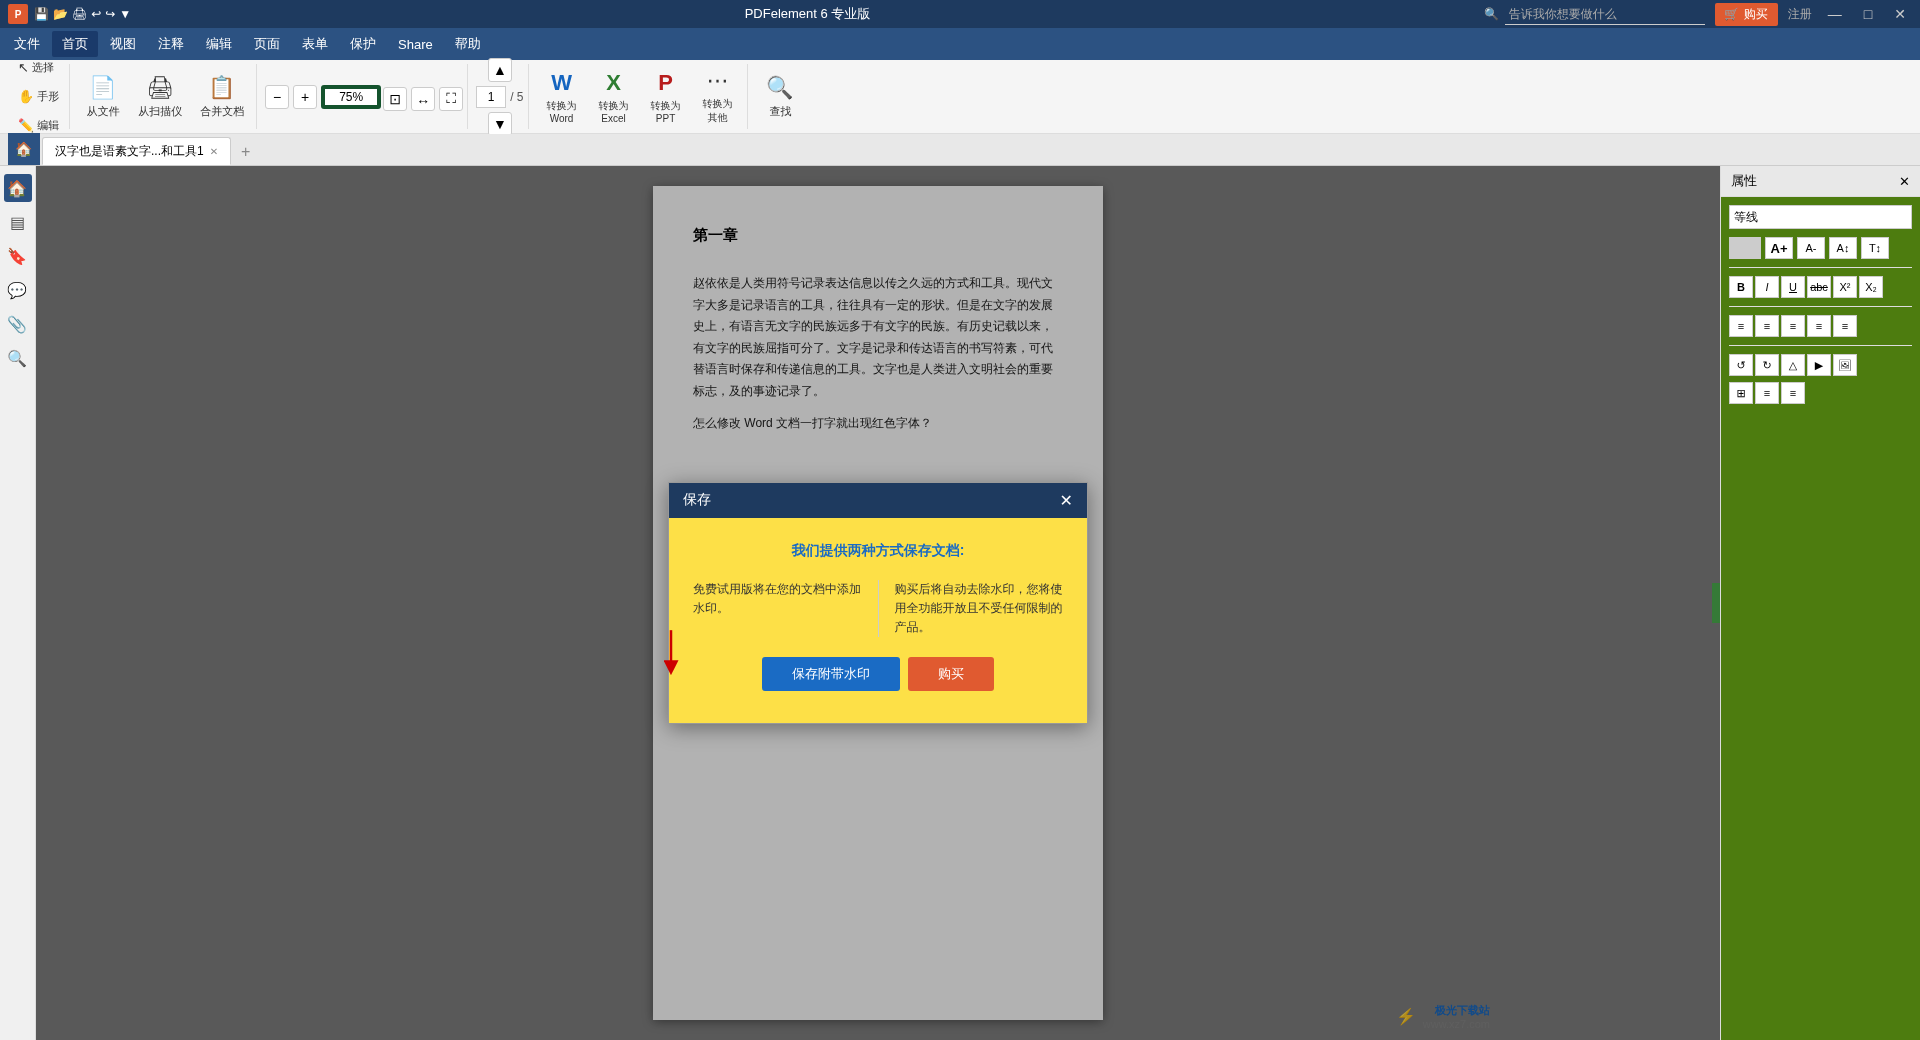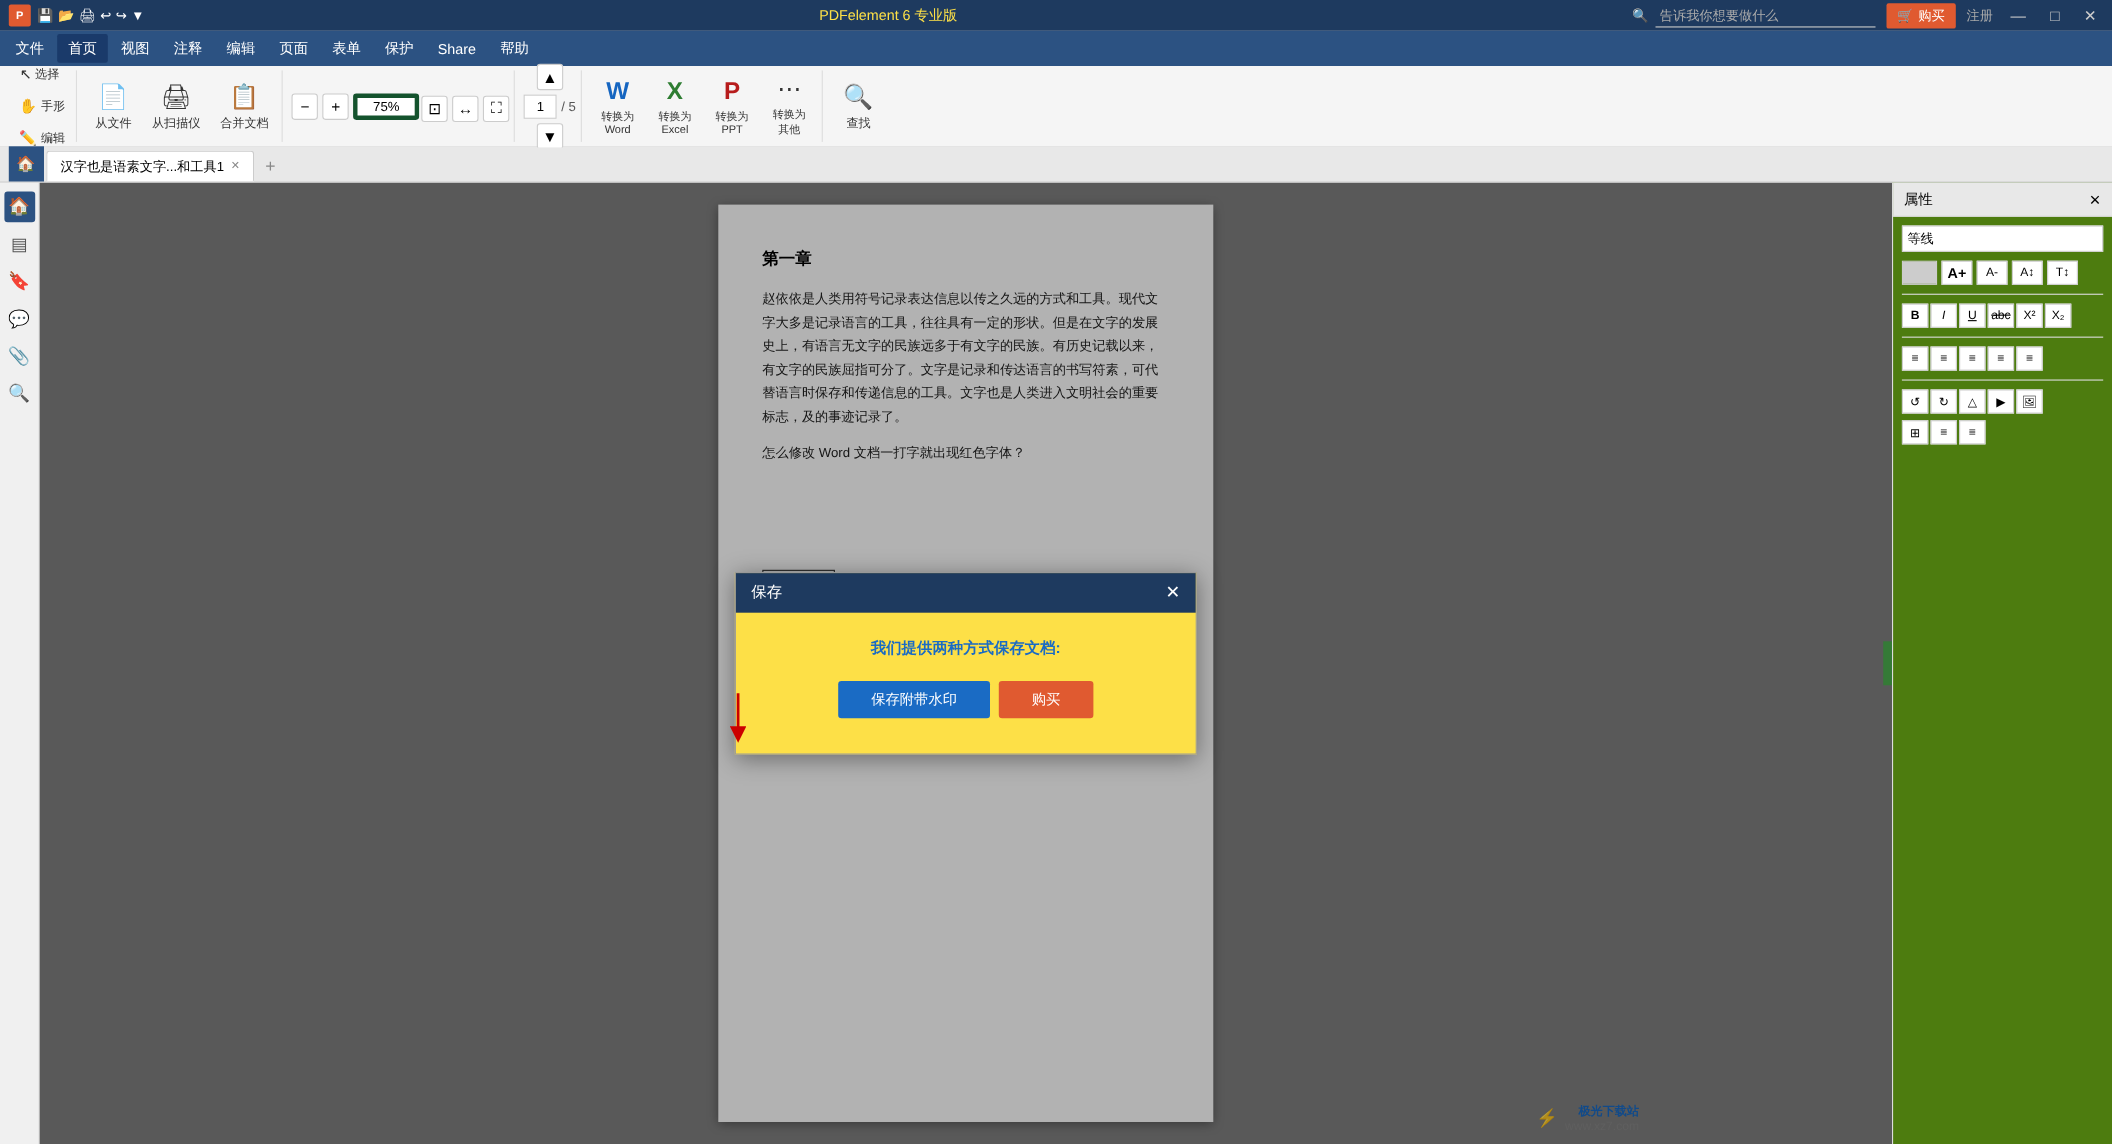--- a/index.html
+++ b/index.html
@@ -9,21 +9,21 @@
     .title-bar {
       background: #1e3a5f;
       height: 28px;
       display: flex;
       align-items: center;
       justify-content: space-between;
       padding: 0 8px;
       color: #fff;
     }
     .title-bar-left { display: flex; align-items: center; gap: 6px; }
-    .title-bar-center { font-size: 13px; color: #fde047; }
+    .title-bar-center { font-size: 13px; color: #ffffff; }
 
     
     .menu-bar {
       background: #2c5282;
       height: 32px;
       display: flex;
       align-items: center;
       padding: 0 4px;
       gap: 2px;
     }
@@ -171,21 +171,21 @@
 
     
     .pdf-page {
       background: #fff;
       width: 450px;
       min-height: 700px;
       box-shadow: 0 2px 10px rgba(0,0,0,0.4);
       padding: 40px;
       position: relative;
     }
-    .pdf-chapter { font-weight: bold; font-size: 15px; margin-bottom: 16px; }
+    .pdf-chapter { font-weight: bold; font-size: 15px; margin-bottom: 28px; }
     .pdf-text { font-size: 12px; line-height: 1.8; color: #222; }
     .pdf-section-title { font-size: 12px; margin-top: 16px; margin-bottom: 8px; border: 1px solid #333; display: inline-block; padding: 2px 8px; }
 
     
     .right-sidebar {
       width: 200px;
       background: #4d7c0f;
       border-left: 1px solid #ddd;
     }
     .right-sidebar-header {
@@ -605,20 +605,25 @@
       </div>
 
       <div class="dialog-overlay">
         <div class="dialog">
           <div class="dialog-title-bar">
             <span>保存</span>
             <span class="dialog-close">✕</span>
           </div>
           <div class="dialog-body">
             <div class="dialog-heading">我们提供两种方式保存文档:</div>
+            <div class="dialog-columns">
+              <div class="dialog-col">免费试用版将在您的文档中添加水印。</div>
+              <div class="dialog-divider-v"></div>
+              <div class="dialog-col">购买后将自动去除水印，您将使用全功能开放且不受任何限制的产品。</div>
+            </div>
             <div class="dialog-buttons">
               <button class="dialog-btn-blue">保存附带水印</button>
               <button class="dialog-btn-orange">购买</button>
             </div>
           </div>
         </div>
 
         <svg class="arrow-pointer" viewBox="0 0 40 60" xmlns="http://www.w3.org/2000/svg">
           <defs>
             <marker id="arrowhead" markerWidth="6" markerHeight="6" refX="3" refY="3" orient="auto">

